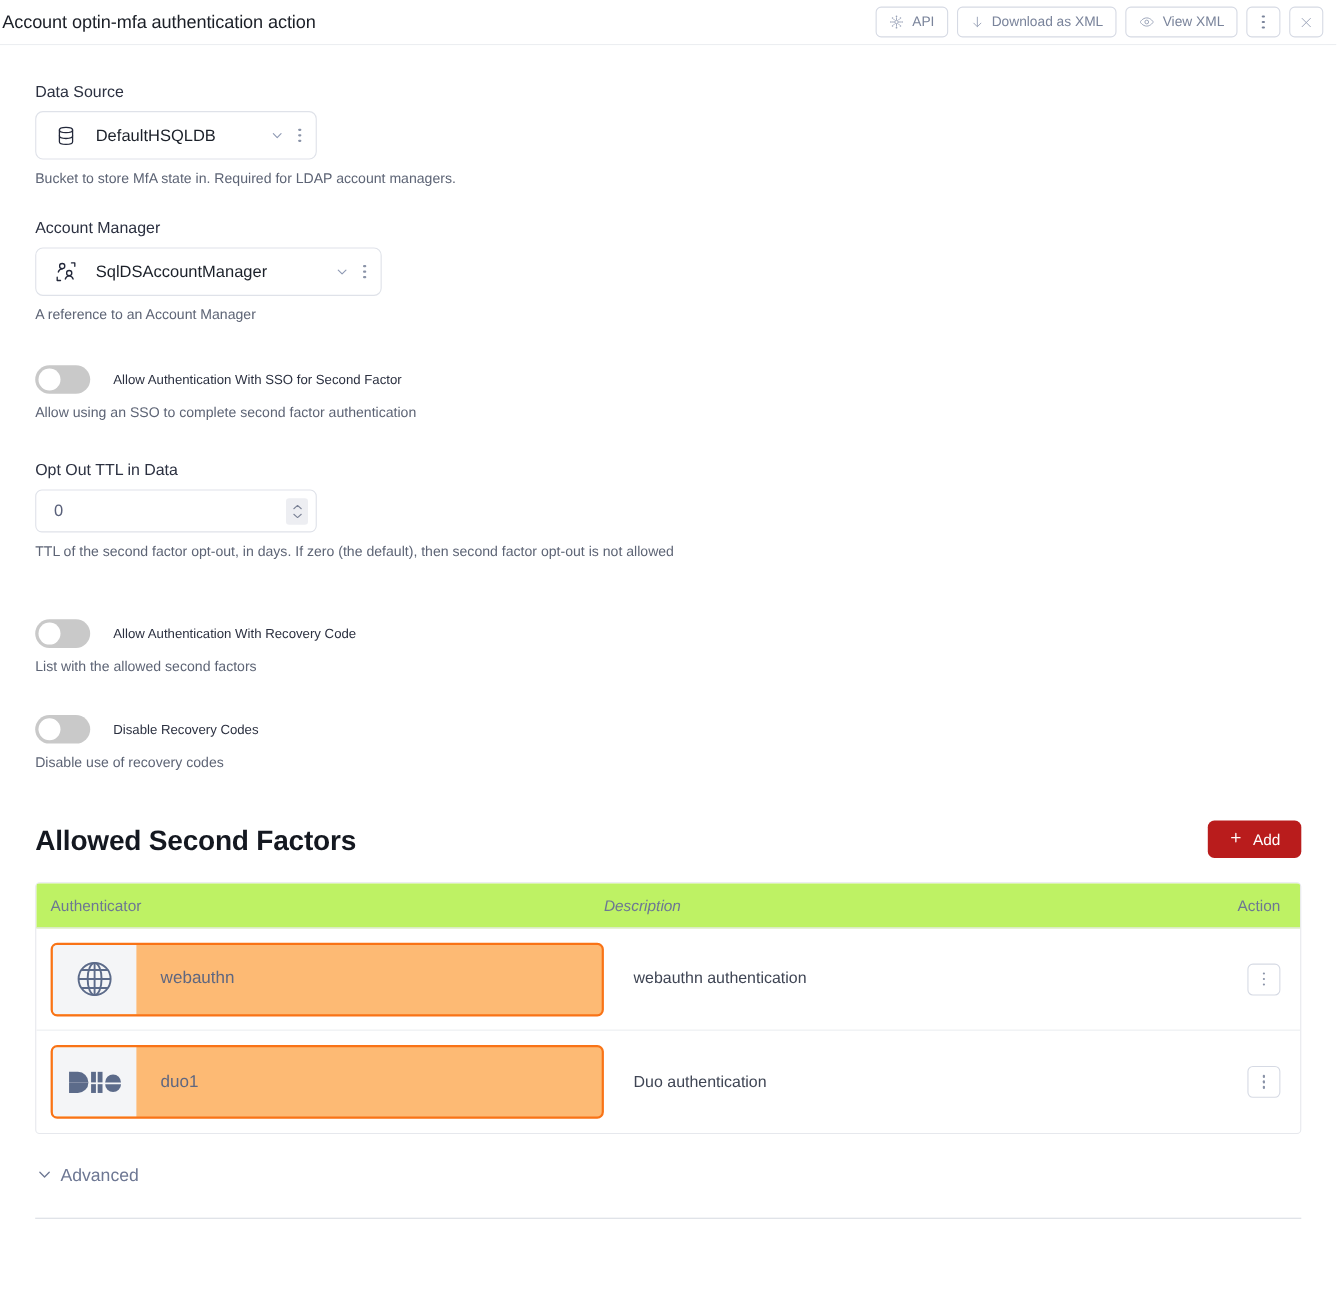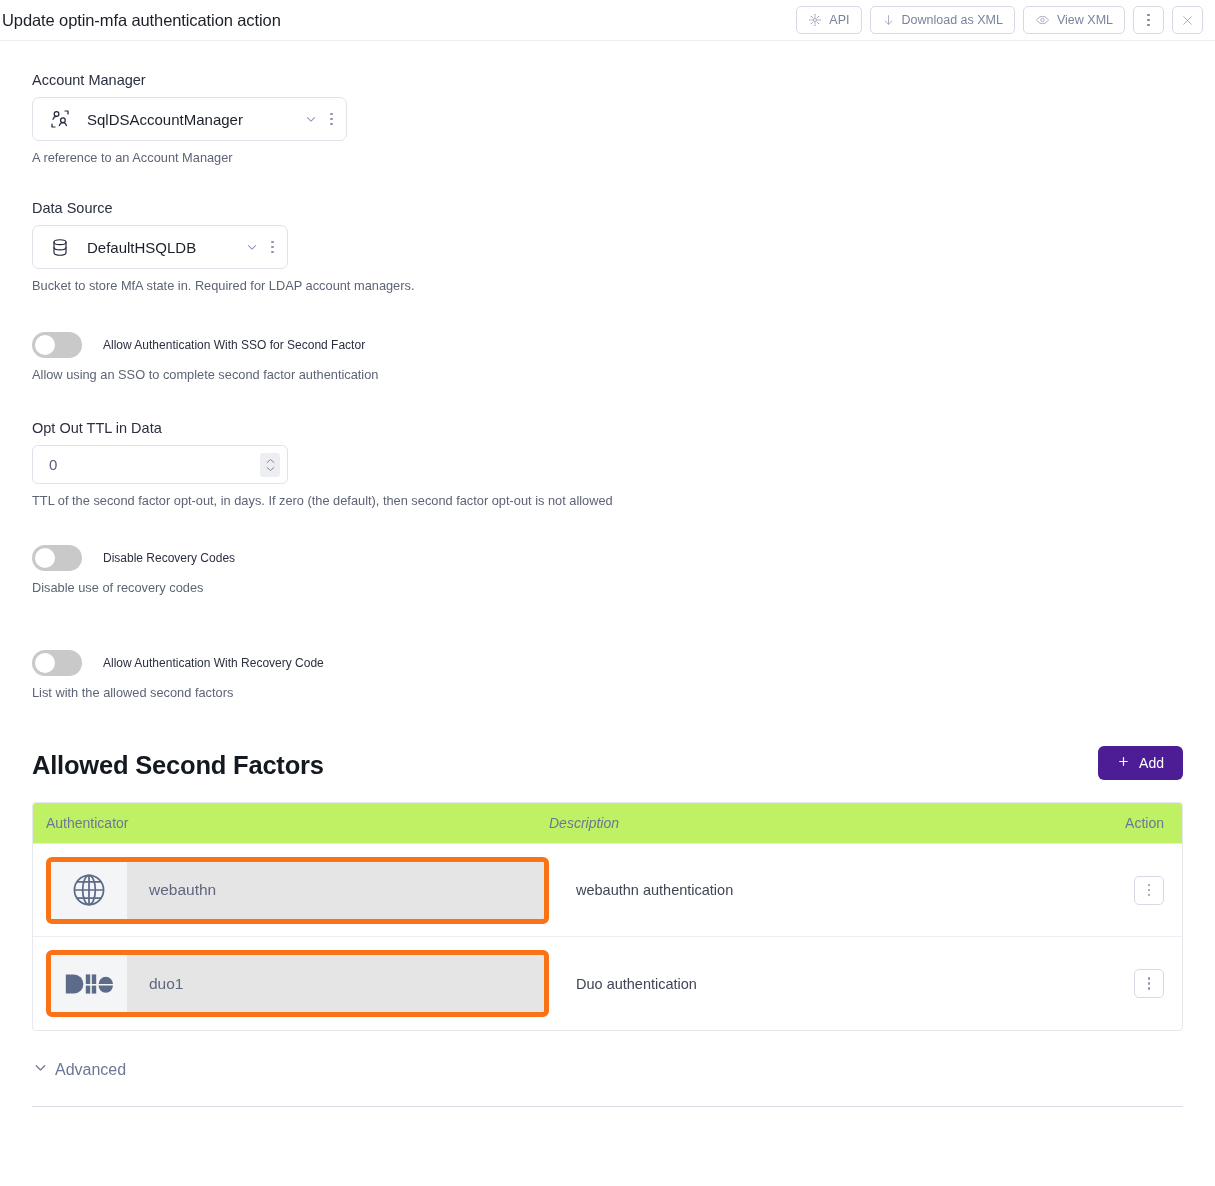--- a/index.html
+++ b/index.html
@@ -190,21 +190,21 @@
     align-items: flex-end;
     justify-content: space-between;
   }
   .section-title {
     font-size: 25.5px;
     font-weight: bold;
     color: #141820;
     letter-spacing: -0.2px;
   }
   .add-btn {
-    background: #4c1d95;
+    background: #b91c1c;
     color: #ffffff;
     border: 0;
     border-radius: 6px;
     height: 34px;
     padding: 16px 19px;
     font-size: 14px;
     font-family: "Liberation Sans", sans-serif;
     display: inline-flex;
     align-items: center;
     gap: 9px;
@@ -243,23 +243,23 @@
     box-sizing: border-box;
     padding: 0 18px 0 13px;
   }
   .trow:last-child { border-bottom: 0; }
 
   .auth-cell {
     flex: 0 0 503px;
     display: flex;
     align-items: stretch;
     height: 67px;
-    border: 5px solid #f97316;
+    border: 2px solid #f97316;
     border-radius: 6px;
-    background: #e5e5e5;
+    background: #fdba74;
     box-sizing: border-box;
     overflow: hidden;
   }
   .auth-icon-box {
     width: 76px;
     background: #f4f5f7;
     display: flex;
     align-items: center;
     justify-content: center;
     flex: 0 0 auto;
@@ -311,21 +311,21 @@
     background: #d9dce3;
   }
 
   .dots { display: flex; flex-direction: column; gap: 2.5px; align-items: center; }
   .dots i { width: 2.6px; height: 2.6px; border-radius: 50%; background: currentColor; display:block; }
 </style>
 </head>
 <body>
 
 <div class="header">
-  <div class="header-title">Update optin-mfa authentication action</div>
+  <div class="header-title">Account optin-mfa authentication action</div>
 
   <div class="header-actions">
 
     <button class="hbtn">
       <span>
         <svg width="14" height="14" viewBox="0 0 24 24" fill="none" stroke="#9aa3b8" stroke-width="1.4">
           <circle cx="12" cy="12" r="2.6"></circle>
           <circle cx="12" cy="3.2" r="1.3" fill="#9aa3b8" stroke="none"></circle>
           <circle cx="12" cy="20.8" r="1.3" fill="#9aa3b8" stroke="none"></circle>
           <circle cx="3.2" cy="12" r="1.3" fill="#9aa3b8" stroke="none"></circle>
@@ -373,20 +373,45 @@
         <svg width="13" height="13" viewBox="0 0 24 24" fill="none" stroke="#9aa3b8" stroke-width="1.6" stroke-linecap="round">
           <path d="M5 5l14 14M19 5L5 19"></path>
         </svg>
       </span>
     </button>
   </div>
 </div>
 
 <div class="body">
 
+  <div class="field" style="margin-top:35px;">
+    <div class="field-label">Data Source</div>
+    <div class="selectbox" style="width:256px;">
+      <span class="sel-icon">
+        <svg width="20" height="21" viewBox="0 0 24 24" fill="none" stroke="#23283a" stroke-width="1.4" stroke-linecap="round" stroke-linejoin="round">
+          <ellipse cx="12" cy="5.6" rx="7.2" ry="2.9"></ellipse>
+          <path d="M4.8 5.6v12.8c0 1.6 3.2 2.9 7.2 2.9s7.2-1.3 7.2-2.9V5.6"></path>
+          <path d="M4.8 12c0 1.6 3.2 2.9 7.2 2.9s7.2-1.3 7.2-2.9"></path>
+        </svg>
+      </span>
+      <span class="sel-value">DefaultHSQLDB</span>
+      <span class="chev" style="margin-left:auto;">
+        <svg width="14" height="14" viewBox="0 0 24 24" fill="none" stroke="currentColor" stroke-width="1.8" stroke-linecap="round" stroke-linejoin="round">
+            <path d="M6 9.5l6 6 6-6"></path>
+          </svg>
+      </span>
+      <span class="kebab dots">
+          <i></i>
+          <i></i>
+          <i></i>
+        </span>
+    </div>
+    <div class="help">Bucket to store MfA state in. Required for LDAP account managers.</div>
+  </div>
+
   <div class="field" style="margin-top:31px;">
     <div class="field-label">Account Manager</div>
     <div class="selectbox" style="width:315px;">
       <span class="sel-icon">
         <svg width="22" height="20" viewBox="0 0 24 22" fill="none" stroke="#23283a" stroke-width="1.35" stroke-linecap="round" stroke-linejoin="round">
           <circle cx="8.2" cy="5.4" r="2.6"></circle>
           <circle cx="15.2" cy="12.4" r="2.6"></circle>
           <path d="M4.3 11.3c.6-2 2.2-3.2 3.9-3.2"></path>
           <path d="M11.3 18.3c.6-2 2.2-3.2 3.9-3.2 1.7 0 3.3 1.2 3.9 3.2"></path>
           <path d="M17.5 2.2h3.3v3.3"></path>
@@ -401,45 +426,20 @@
       </span>
       <span class="kebab dots">
           <i></i>
           <i></i>
           <i></i>
         </span>
     </div>
     <div class="help">A reference to an Account Manager</div>
   </div>
 
-  <div class="field" style="margin-top:35px;">
-    <div class="field-label">Data Source</div>
-    <div class="selectbox" style="width:256px;">
-      <span class="sel-icon">
-        <svg width="20" height="21" viewBox="0 0 24 24" fill="none" stroke="#23283a" stroke-width="1.4" stroke-linecap="round" stroke-linejoin="round">
-          <ellipse cx="12" cy="5.6" rx="7.2" ry="2.9"></ellipse>
-          <path d="M4.8 5.6v12.8c0 1.6 3.2 2.9 7.2 2.9s7.2-1.3 7.2-2.9V5.6"></path>
-          <path d="M4.8 12c0 1.6 3.2 2.9 7.2 2.9s7.2-1.3 7.2-2.9"></path>
-        </svg>
-      </span>
-      <span class="sel-value">DefaultHSQLDB</span>
-      <span class="chev" style="margin-left:auto;">
-        <svg width="14" height="14" viewBox="0 0 24 24" fill="none" stroke="currentColor" stroke-width="1.8" stroke-linecap="round" stroke-linejoin="round">
-            <path d="M6 9.5l6 6 6-6"></path>
-          </svg>
-      </span>
-      <span class="kebab dots">
-          <i></i>
-          <i></i>
-          <i></i>
-        </span>
-    </div>
-    <div class="help">Bucket to store MfA state in. Required for LDAP account managers.</div>
-  </div>
-
   <div class="field" style="margin-top:39px;">
     <div class="toggle-row">
       <div class="toggle">
           <span class="knob"></span>
         </div>
       <div class="toggle-label">Allow Authentication With SSO for Second Factor</div>
     </div>
     <div class="help">Allow using an SSO to complete second factor authentication</div>
   </div>
 
@@ -452,38 +452,38 @@
             <path d="M3 11l9-8 9 8"></path>
           </svg>
         <svg width="9" height="6" viewBox="0 0 24 14" fill="none" stroke="currentColor" stroke-width="2.6" stroke-linecap="round" stroke-linejoin="round">
             <path d="M3 3l9 8 9-8"></path>
           </svg>
       </span>
     </div>
     <div class="help">TTL of the second factor opt-out, in days. If zero (the default), then second factor opt-out is not allowed</div>
   </div>
 
+  <div class="field" style="margin-top:55px;">
+    <div class="toggle-row">
+      <div class="toggle">
+          <span class="knob"></span>
+        </div>
+      <div class="toggle-label">Allow Authentication With Recovery Code</div>
+    </div>
+    <div class="help">List with the allowed second factors</div>
+  </div>
+
   <div class="field" style="margin-top:37px;">
     <div class="toggle-row">
       <div class="toggle">
           <span class="knob"></span>
         </div>
       <div class="toggle-label">Disable Recovery Codes</div>
     </div>
     <div class="help">Disable use of recovery codes</div>
-  </div>
-
-  <div class="field" style="margin-top:55px;">
-    <div class="toggle-row">
-      <div class="toggle">
-          <span class="knob"></span>
-        </div>
-      <div class="toggle-label">Allow Authentication With Recovery Code</div>
-    </div>
-    <div class="help">List with the allowed second factors</div>
   </div>
 
   <div class="section-head" style="margin-top:46px;">
     <div class="section-title">Allowed Second Factors</div>
     <button class="add-btn">
       <span>
         <svg width="13" height="13" viewBox="0 0 24 24" fill="none" stroke="#ffffff" stroke-width="2.2" stroke-linecap="round">
             <path d="M12 5v14M5 12h14"></path>
           </svg>
       </span>

